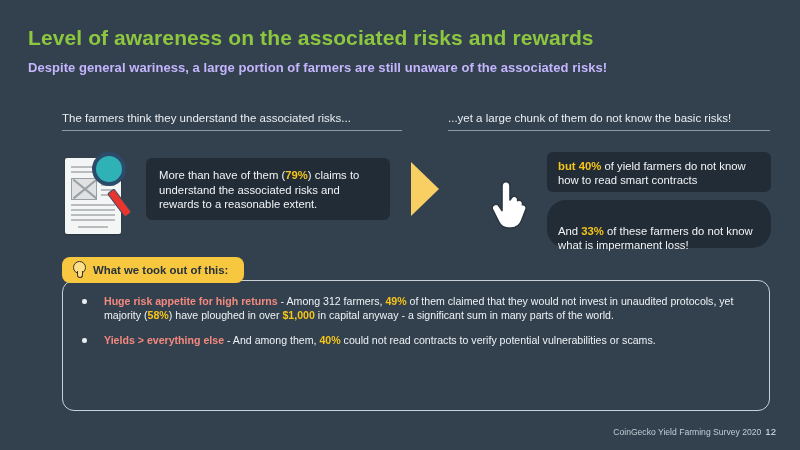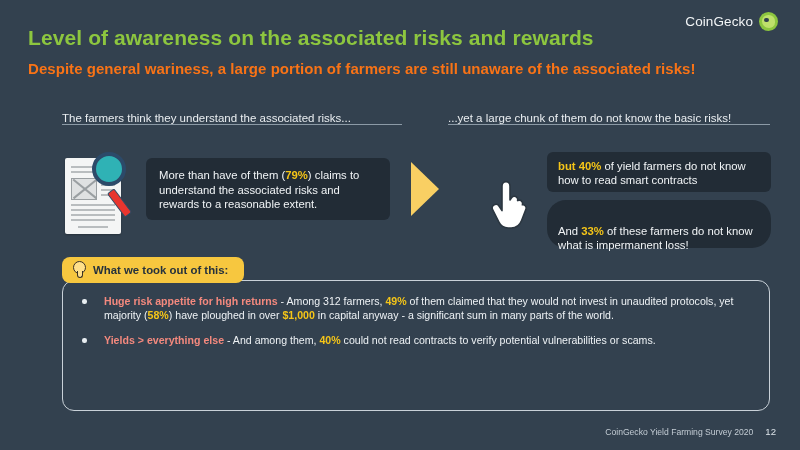--- a/index.html
+++ b/index.html
@@ -69,31 +69,32 @@
     top: 26px;
     font-size: 21px;
     font-weight: bold;
     color: #8dc63f;
     letter-spacing: .1px;
   }
   .slide-subtitle {
     position: absolute;
     left: 28px;
     top: 60px;
-    font-size: 15px;
+    font-size: 13px;
     font-weight: bold;
-    color: #f97316;
+    color: #c4b5fd;
     letter-spacing: .05px;
   }
 
   
   .col-head {
     position: absolute;
     font-size: 11.5px;
     color: #eaeef1;
+    padding-bottom: 6px;
     border-bottom: 1.5px solid #8c9aa6;
   }
   .col-head.left  { left: 62px;  top: 112px; width: 340px; }
   .col-head.right { left: 448px; top: 112px; width: 322px; }
 
   
   .doc-icon {
     position: absolute;
     left: 62px;
     top: 152px;
@@ -330,38 +331,31 @@
     background: #e8edf1;
   }
 
   
   .footer {
     position: absolute;
     right: 24px;
     bottom: 13px;
     display: flex;
     align-items: baseline;
-    gap: 12px;
+    gap: 4px;
     font-size: 8.6px;
     color: #c3ccd4;
   }
   .footer .pageno { font-size: 9.6px; color: #dce3e9; }
 </style>
 </head>
 <body>
 
 <div class="slide">
 
-  <div class="brand">
-    <span class="brand-text">CoinGecko</span>
-    <span class="gecko">
-      <span class="head"></span>
-        <span class="eye"></span>
-    </span>
-  </div>
 
   <div class="slide-title">Level of awareness on the associated risks and rewards</div>
   <div class="slide-subtitle">Despite general wariness, a large portion of farmers are still unaware of the associated risks!</div>
 
   <div class="col-head left">The farmers think they understand the associated risks...</div>
   <div class="col-head right">...yet a large chunk of them do not know the basic risks!</div>
 
   <div class="doc-icon">
     <div class="doc-page">
       <div class="doc-line" style="top:8px;  width:30px;"></div>

